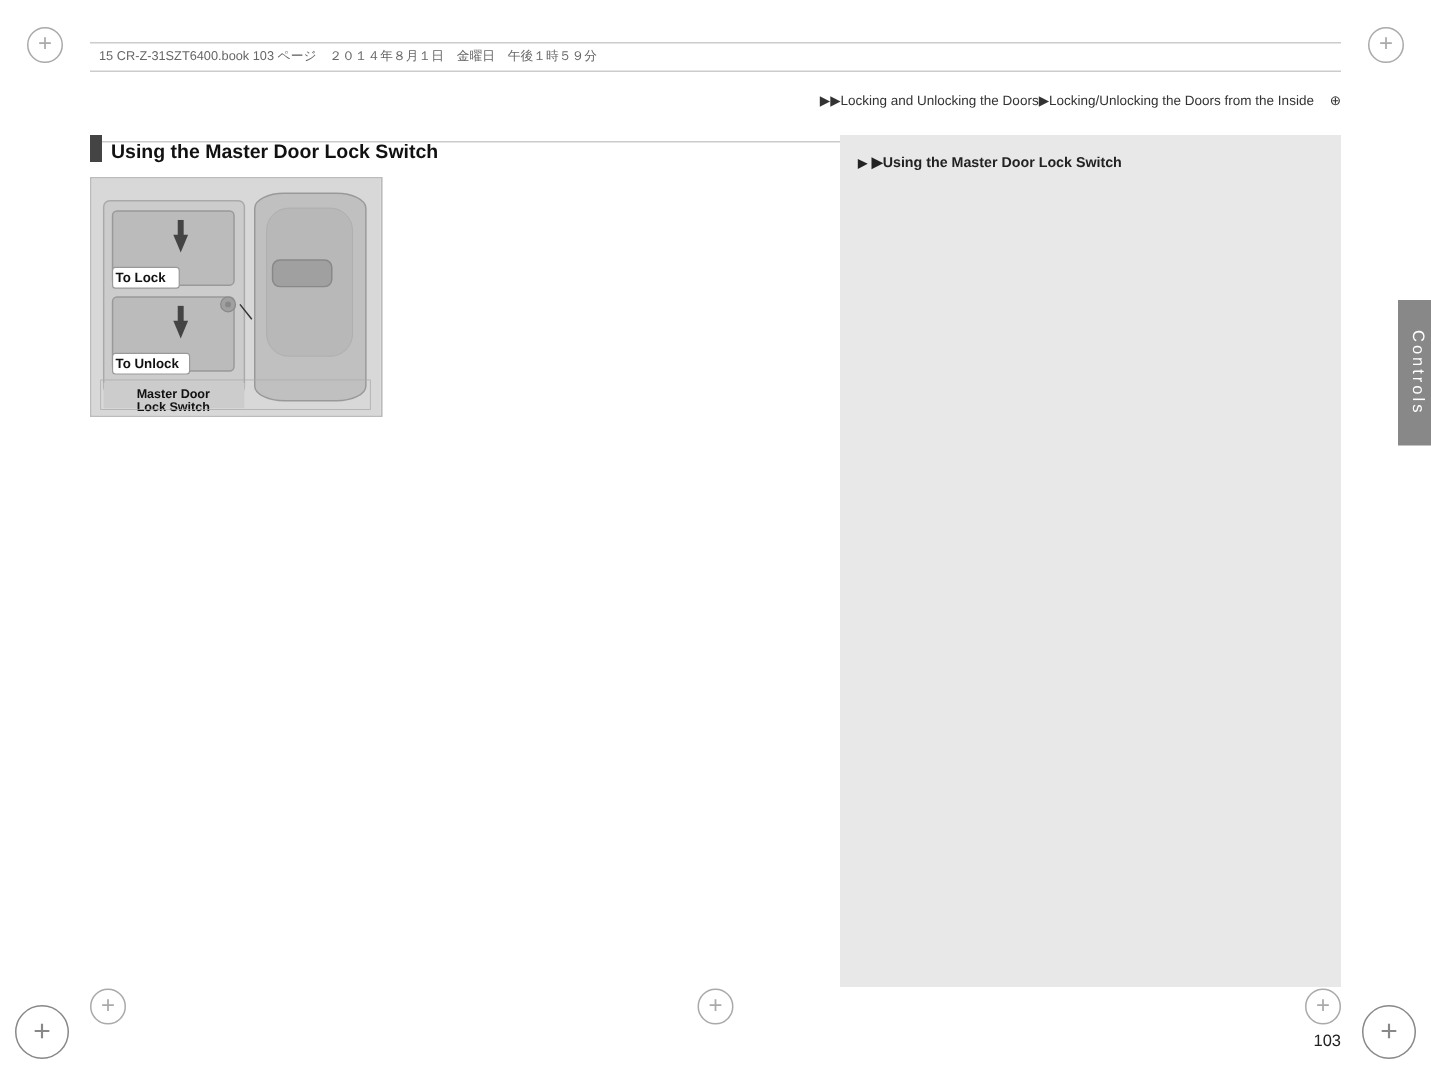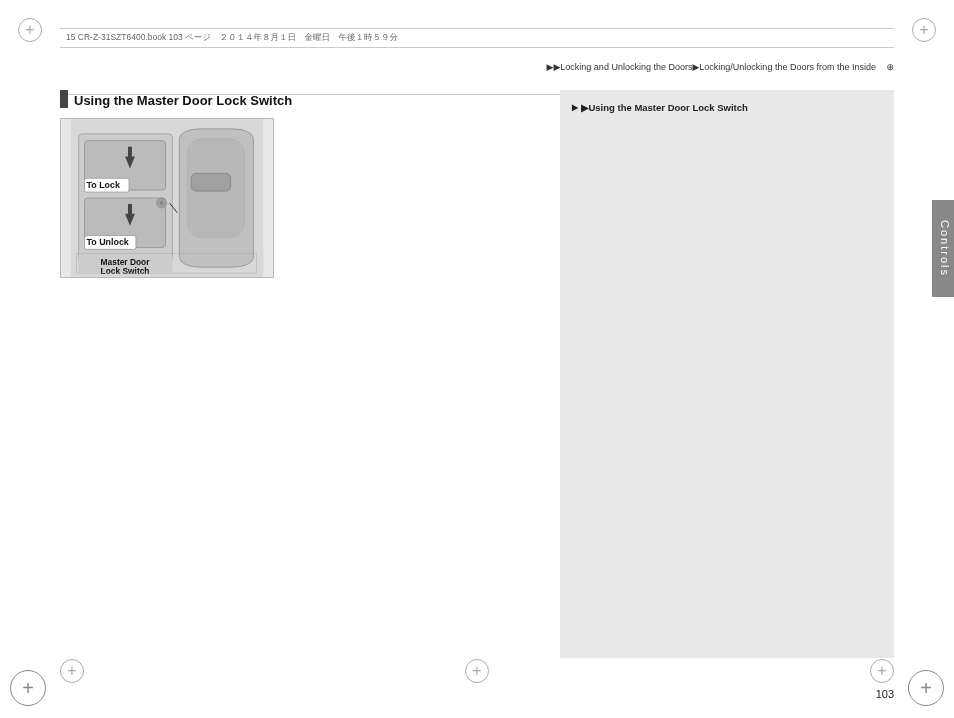--- a/index.html
+++ b/index.html
@@ -114,21 +114,21 @@
     .heading-text {
       font-size: 13px;
       font-weight: bold;
       color: #111;
     }
 
     
     .diagram-box {
       border: 1px solid #bbb;
       background: #e8e8e8;
-      width: 214px;
+      width: 195px;
       height: 160px;
       position: relative;
       float: left;
       margin-right: 14px;
     }
 
     
     .body-text {
       font-size: 11px;
       color: #222;

